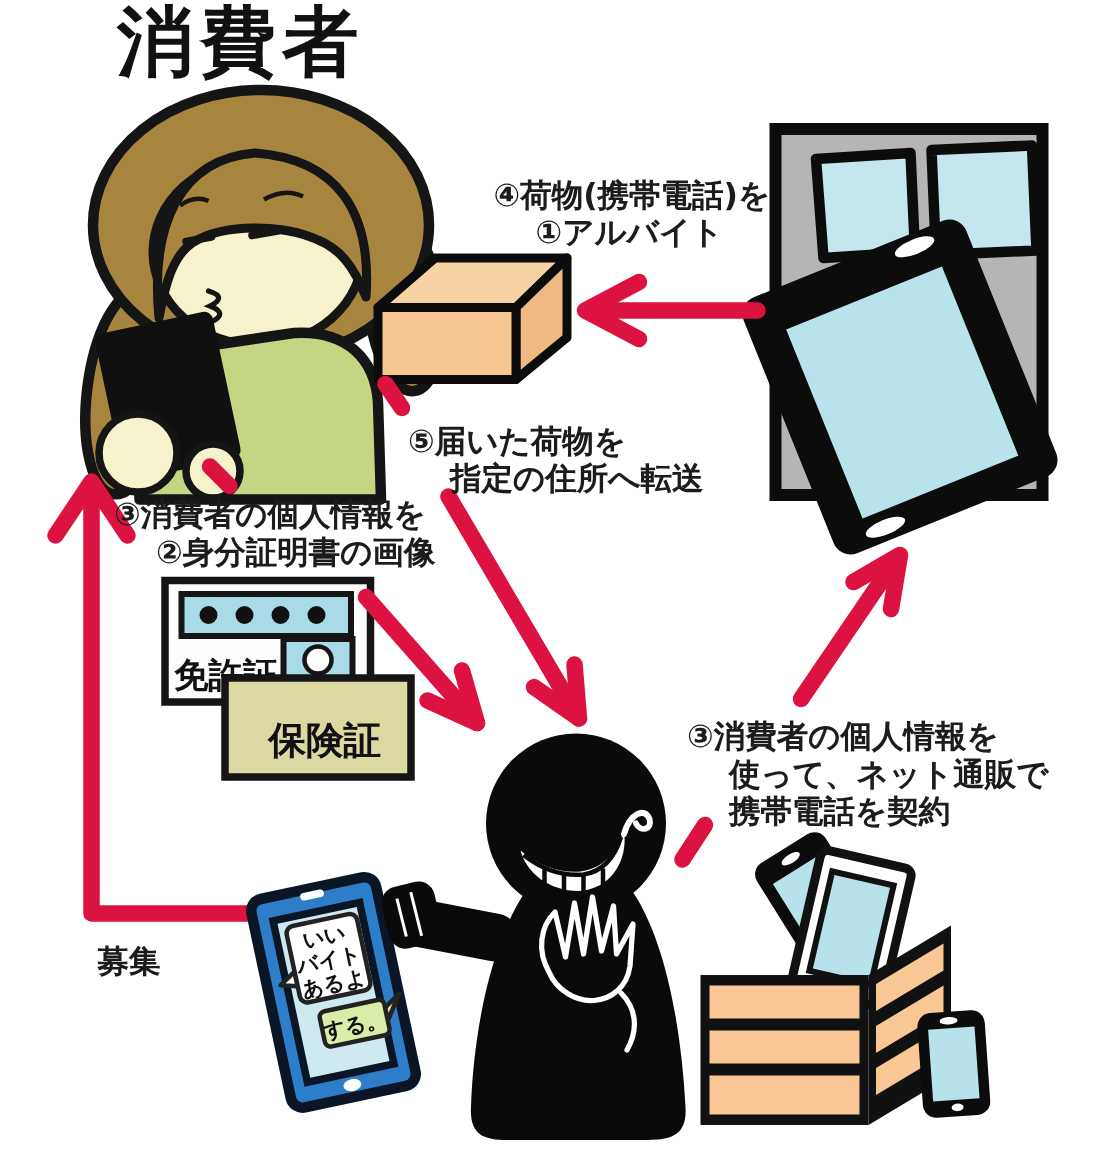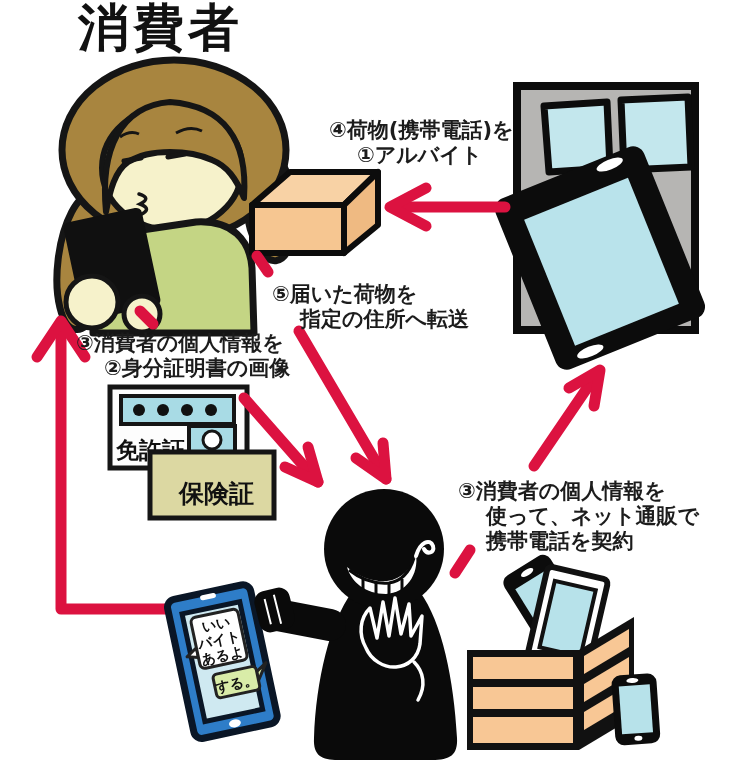--- a/index.html
+++ b/index.html
@@ -180,15 +180,16 @@
     <div class="l2">②身分証明書の画像</div>
   </div>
 
   <div class="abs step" style="left:458px;top:479px;">
     <div>③消費者の個人情報を</div>
     <div class="l2">使って、ネット通販で</div>
     <div class="l3">携帯電話を契約</div>
   </div>
 
   <div class="abs step" style="left:37px;top:629px;">
+    <div class="l2">募集</div>
   </div>
 
 </div>
 
 </body></html>

